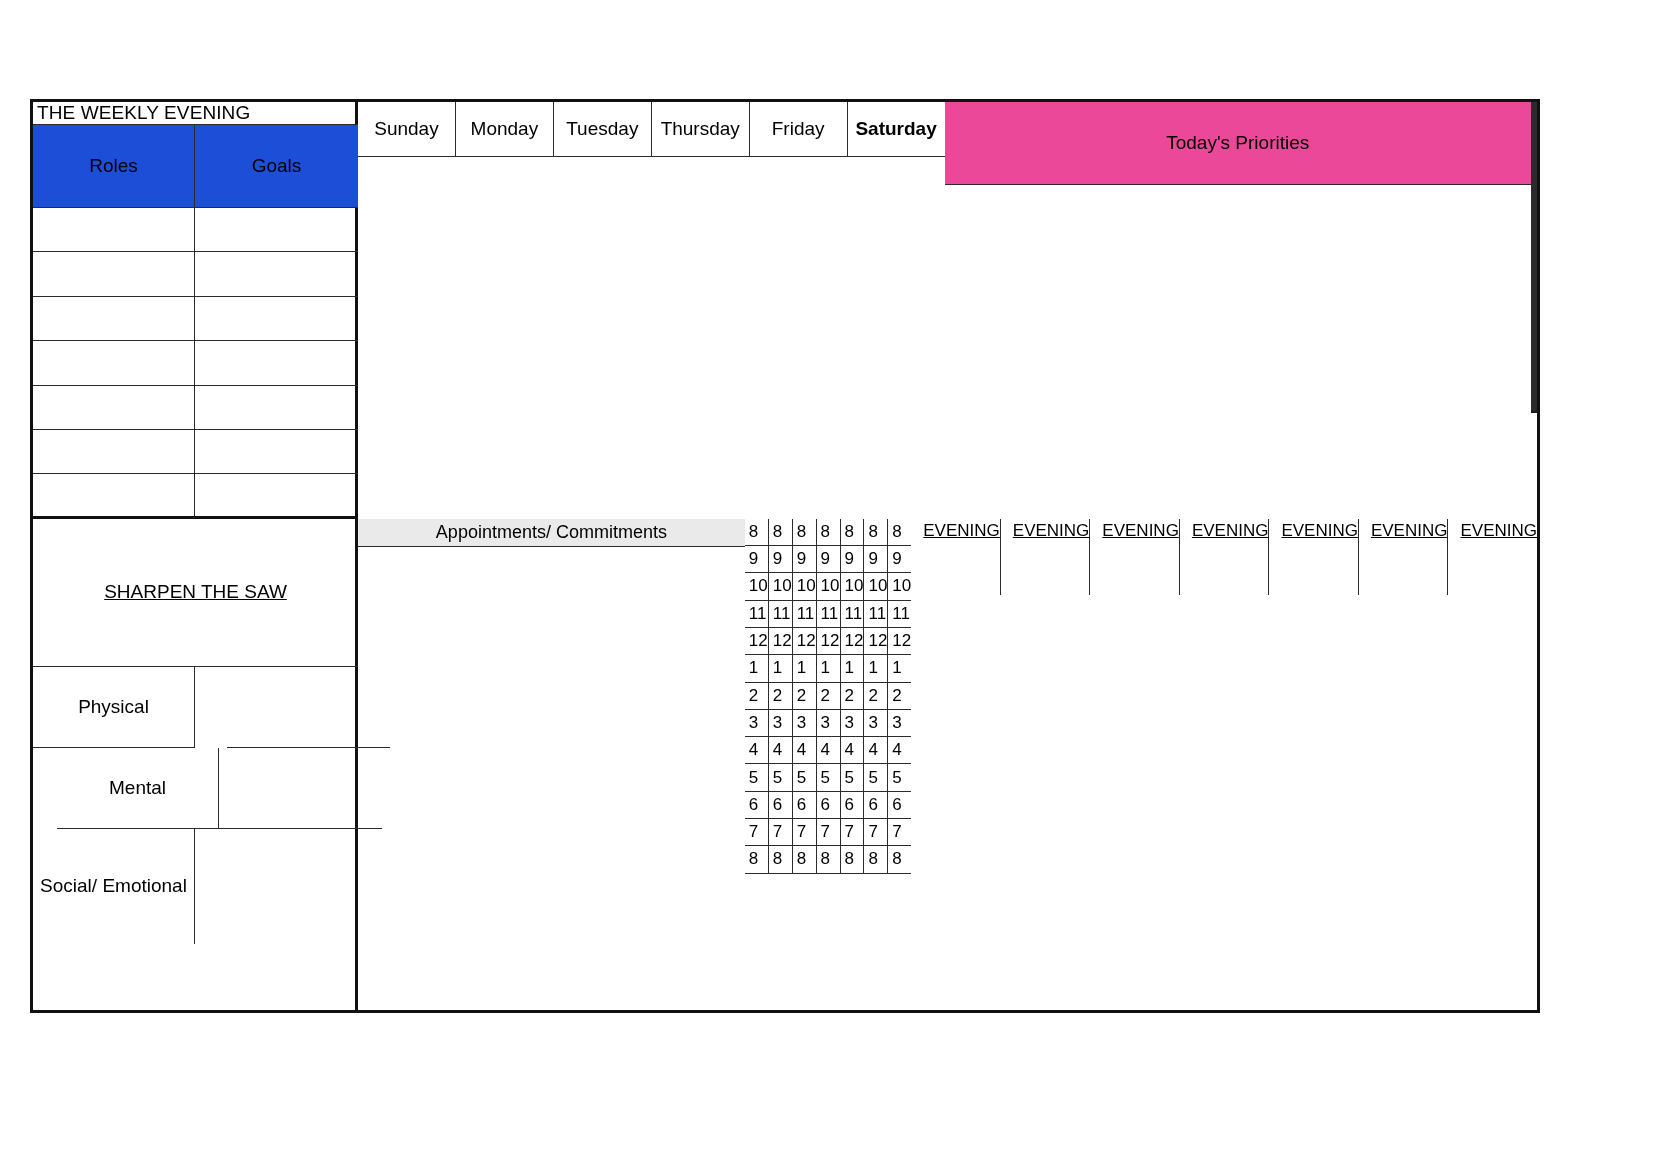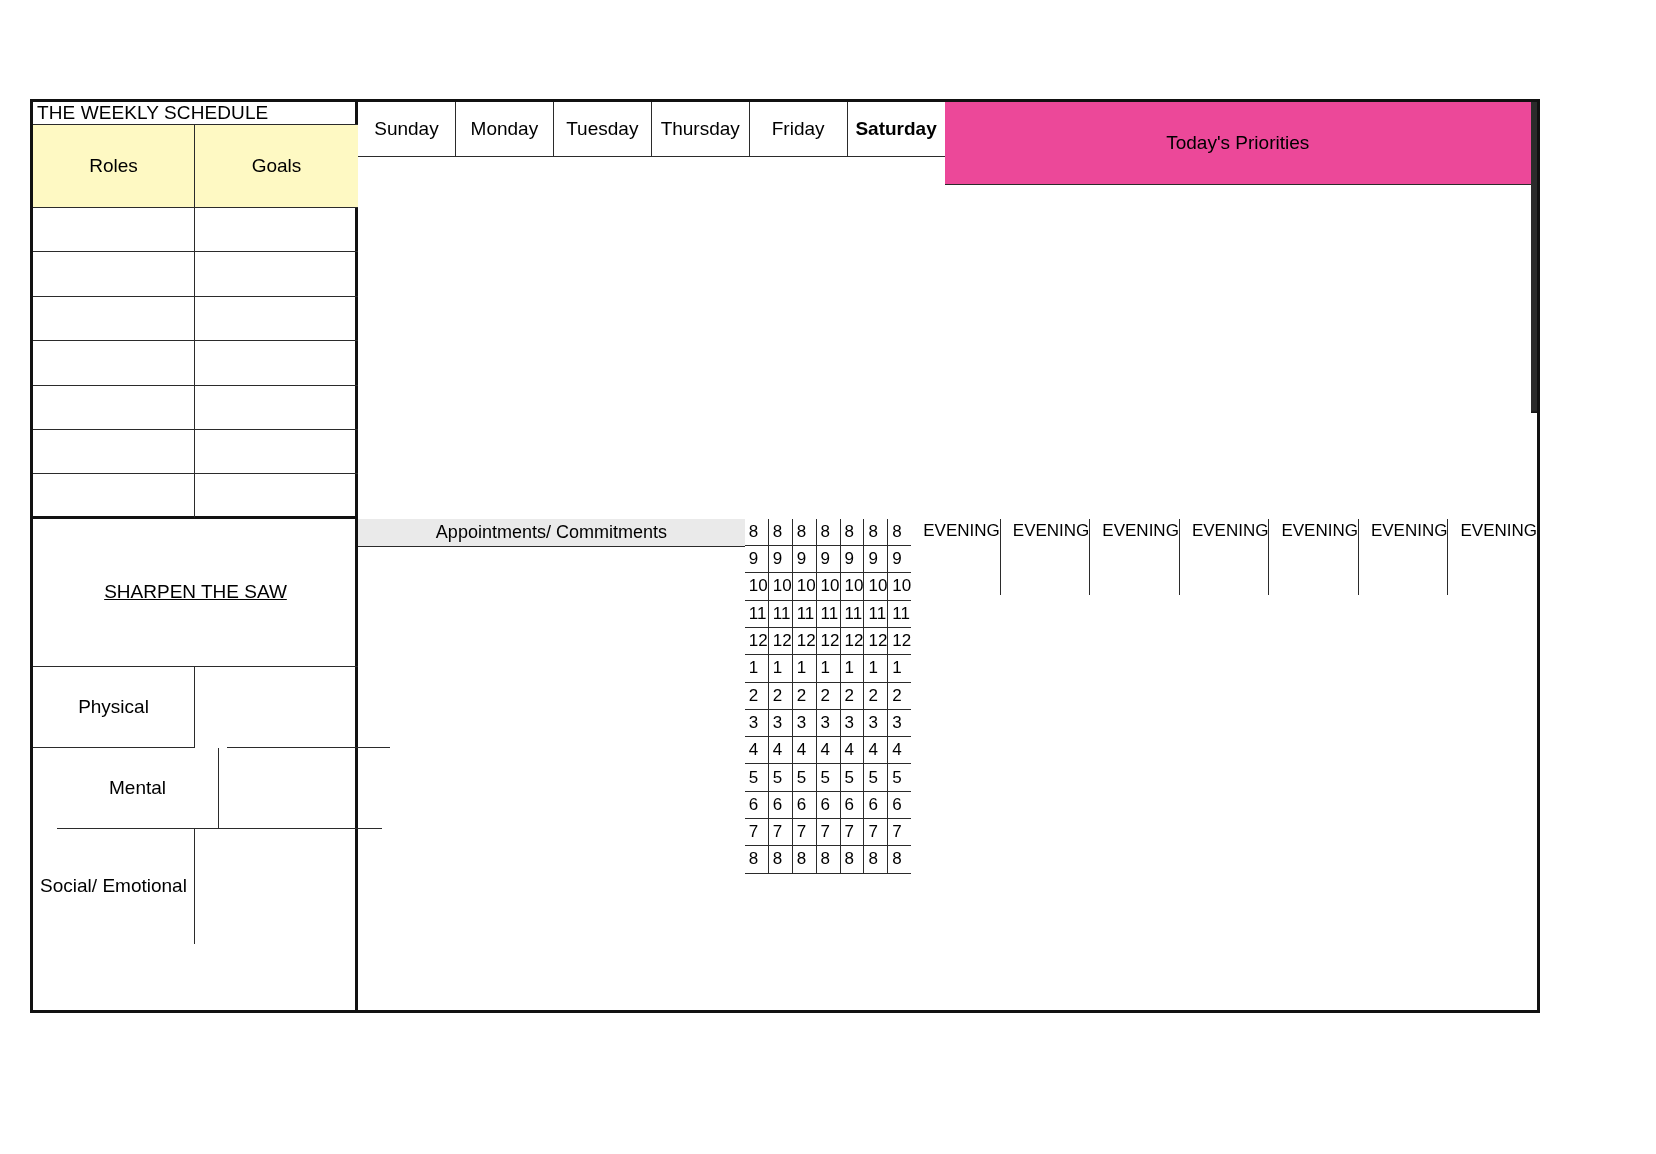--- a/index.html
+++ b/index.html
@@ -72,21 +72,21 @@
   .day-hdr {
     font-size: 19px;
   }
 
   
   .banner-row { height: 83px; }
   .roles-cell, .goals-cell {
     width: 162px;
     min-width: 162px;
     box-sizing: border-box;
-    background: #fef9c3;
+    background: #1d4ed8;
     border-right: 1px solid #2b2b2b;
     border-bottom: 1px solid #2b2b2b;
     display: flex;
     align-items: center;
     justify-content: center;
     font-size: 19px;
   }
   .goals-cell { width: 163px; min-width: 163px; border-right: none; }
   .banner-cell {
     flex: 1;
@@ -147,20 +147,21 @@
     flex: 1 1 0;
     min-width: 0;
     box-sizing: border-box;
     border-right: 1px solid #2b2b2b;
     display: flex;
     align-items: flex-start;
     justify-content: flex-start;
     padding-left: 12px;
     padding-top: 2px;
     font-size: 17px;
+    text-decoration: underline;
   }
   .evening-cell:last-child { border-right: none; }
 
   
   .saw-title-cell {
     width: 325px;
     min-width: 325px;
     box-sizing: border-box;
     border-bottom: 1px solid #2b2b2b;
     display: flex;
@@ -236,21 +237,21 @@
 </head>
 <body>
 
 <div id="page">
   <div id="planner">
 
     <div class="upper">
       <div class="upper-wrap">
 
         <div class="upper-left">
-          <div class="title-cell">THE WEEKLY SCHEDULE</div>
+          <div class="title-cell">THE WEEKLY EVENING</div>
           <div class="splitrow banner-row">
             <div class="roles-cell">Roles</div>
             <div class="goals-cell">Goals</div>
           </div>
           <div id="prio-left-rows">
               <div class="splitrow prio-row">
                 <div class="prio-left"></div>
                 <div class="prio-left second"></div>
               </div>
               <div class="splitrow prio-row">

